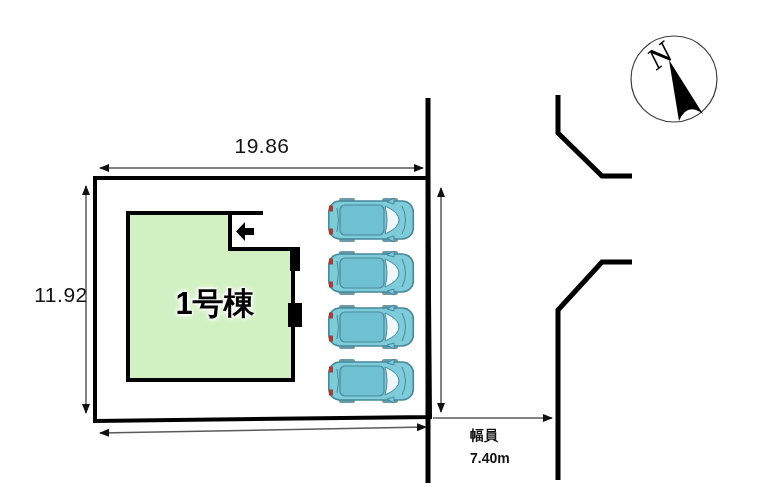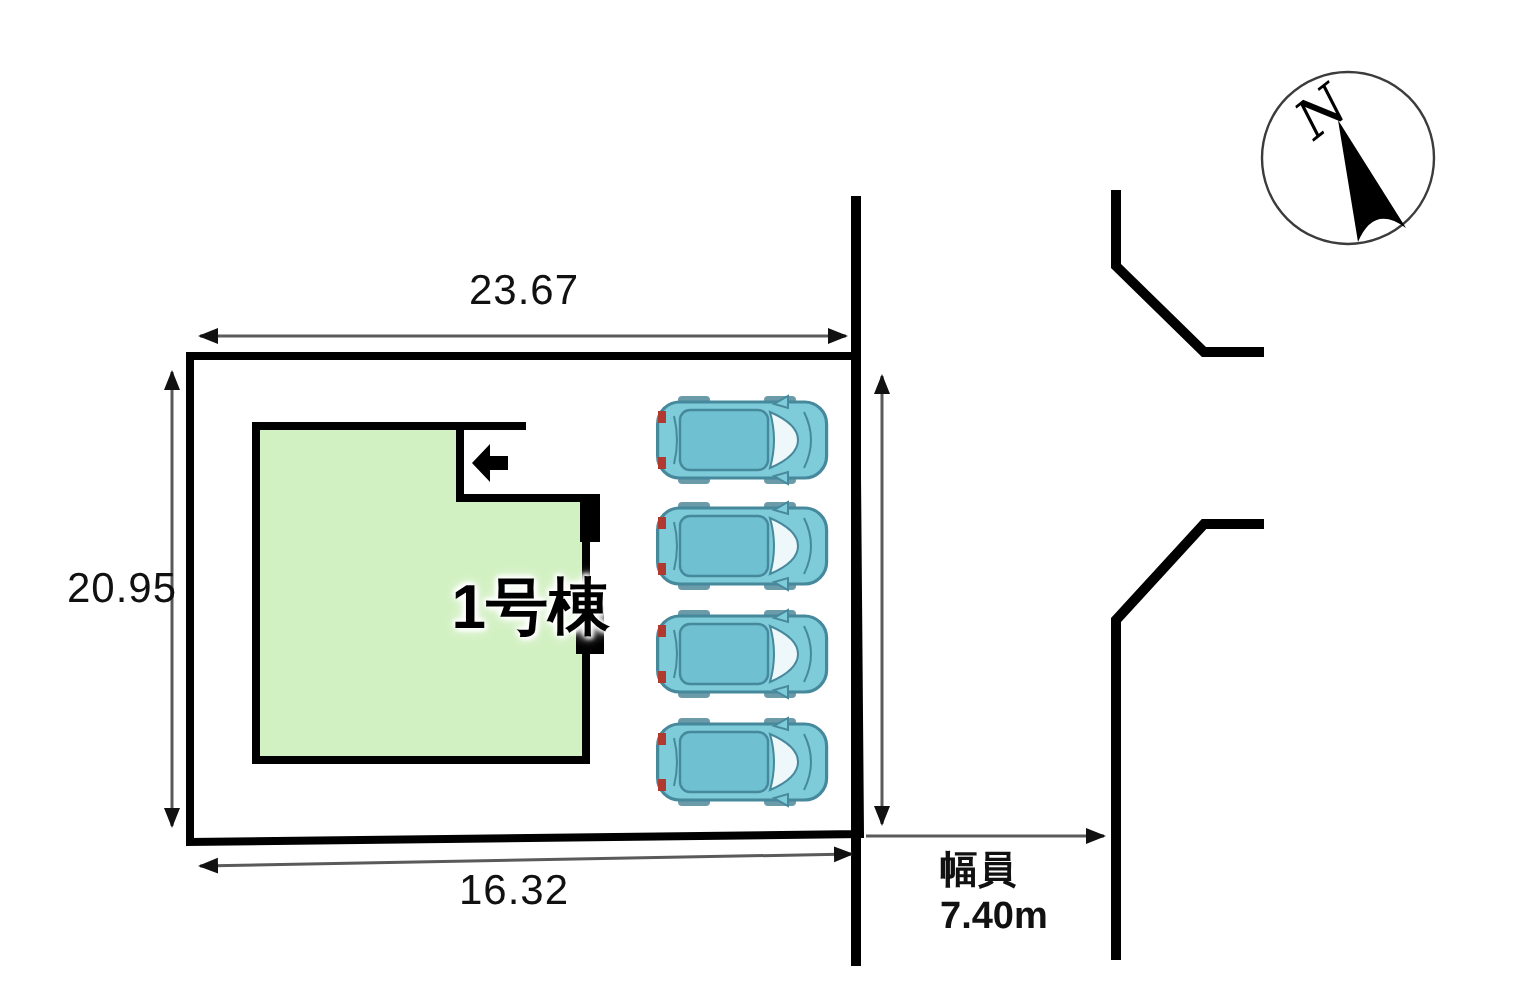--- a/index.html
+++ b/index.html
@@ -17,24 +17,23 @@
     font-family:"Liberation Sans",sans-serif;
     white-space:nowrap;
   }
   .dim{font-size:21px;letter-spacing:0.5px;}
   .ctr{text-align:center;}
   #building-label{
     font-size:31px;
     font-weight:bold;
     color:#000;
     text-shadow:0 0 3px #fff,0 0 5px #fff,0 0 7px #fff,1px 1px 2px #fff,-1px -1px 2px #fff;
-    text-align:right;
   }
   #road-width-label{
-    font-size:19px;
+    font-size:14px;
     font-weight:bold;
     line-height:23px;
   }
 </style>
 </head>
 <body>
 
 <div id="canvas">
 
   <svg id="plan-svg" width="769" height="504" viewBox="0 0 769 504">
@@ -84,26 +83,25 @@
     <use href="#car" x="328" y="306"></use>
     <use href="#car" x="328" y="360"></use>
 
     <g>
       <circle cx="674" cy="79" r="43" fill="none" stroke="#3c3c3c" stroke-width="1.2"></circle>
       <path d="M669,60 L703,114 Q687,102 679,121 Z" fill="#000"></path>
       <text x="648" y="66" font-size="27" font-style="italic" font-family="DejaVu Serif, serif" fill="#000" transform="rotate(-38 659 55)">N</text>
     </g>
   </svg>
 
-  <div class="lbl dim ctr" style="left:162px;top:134px;width:200px;">23.67</div>
+  <div class="lbl dim ctr" style="left:162px;top:134px;width:200px;">19.86</div>
 
-  <div class="lbl dim ctr" style="left:29px;top:283px;width:64px;">20.95</div>
+  <div class="lbl dim ctr" style="left:29px;top:283px;width:64px;">11.92</div>
 
 
-  <div class="lbl dim ctr" style="left:157px;top:434px;width:200px;">16.32</div>
 
   <div class="lbl" id="road-width-label" style="left:470px;top:424px;">
     <div>幅員</div>
     <div>7.40m</div>
   </div>
 
   <div class="lbl ctr" id="building-label" style="left:125px;top:283px;width:180px;">1号棟</div>
 
 </div>
 

